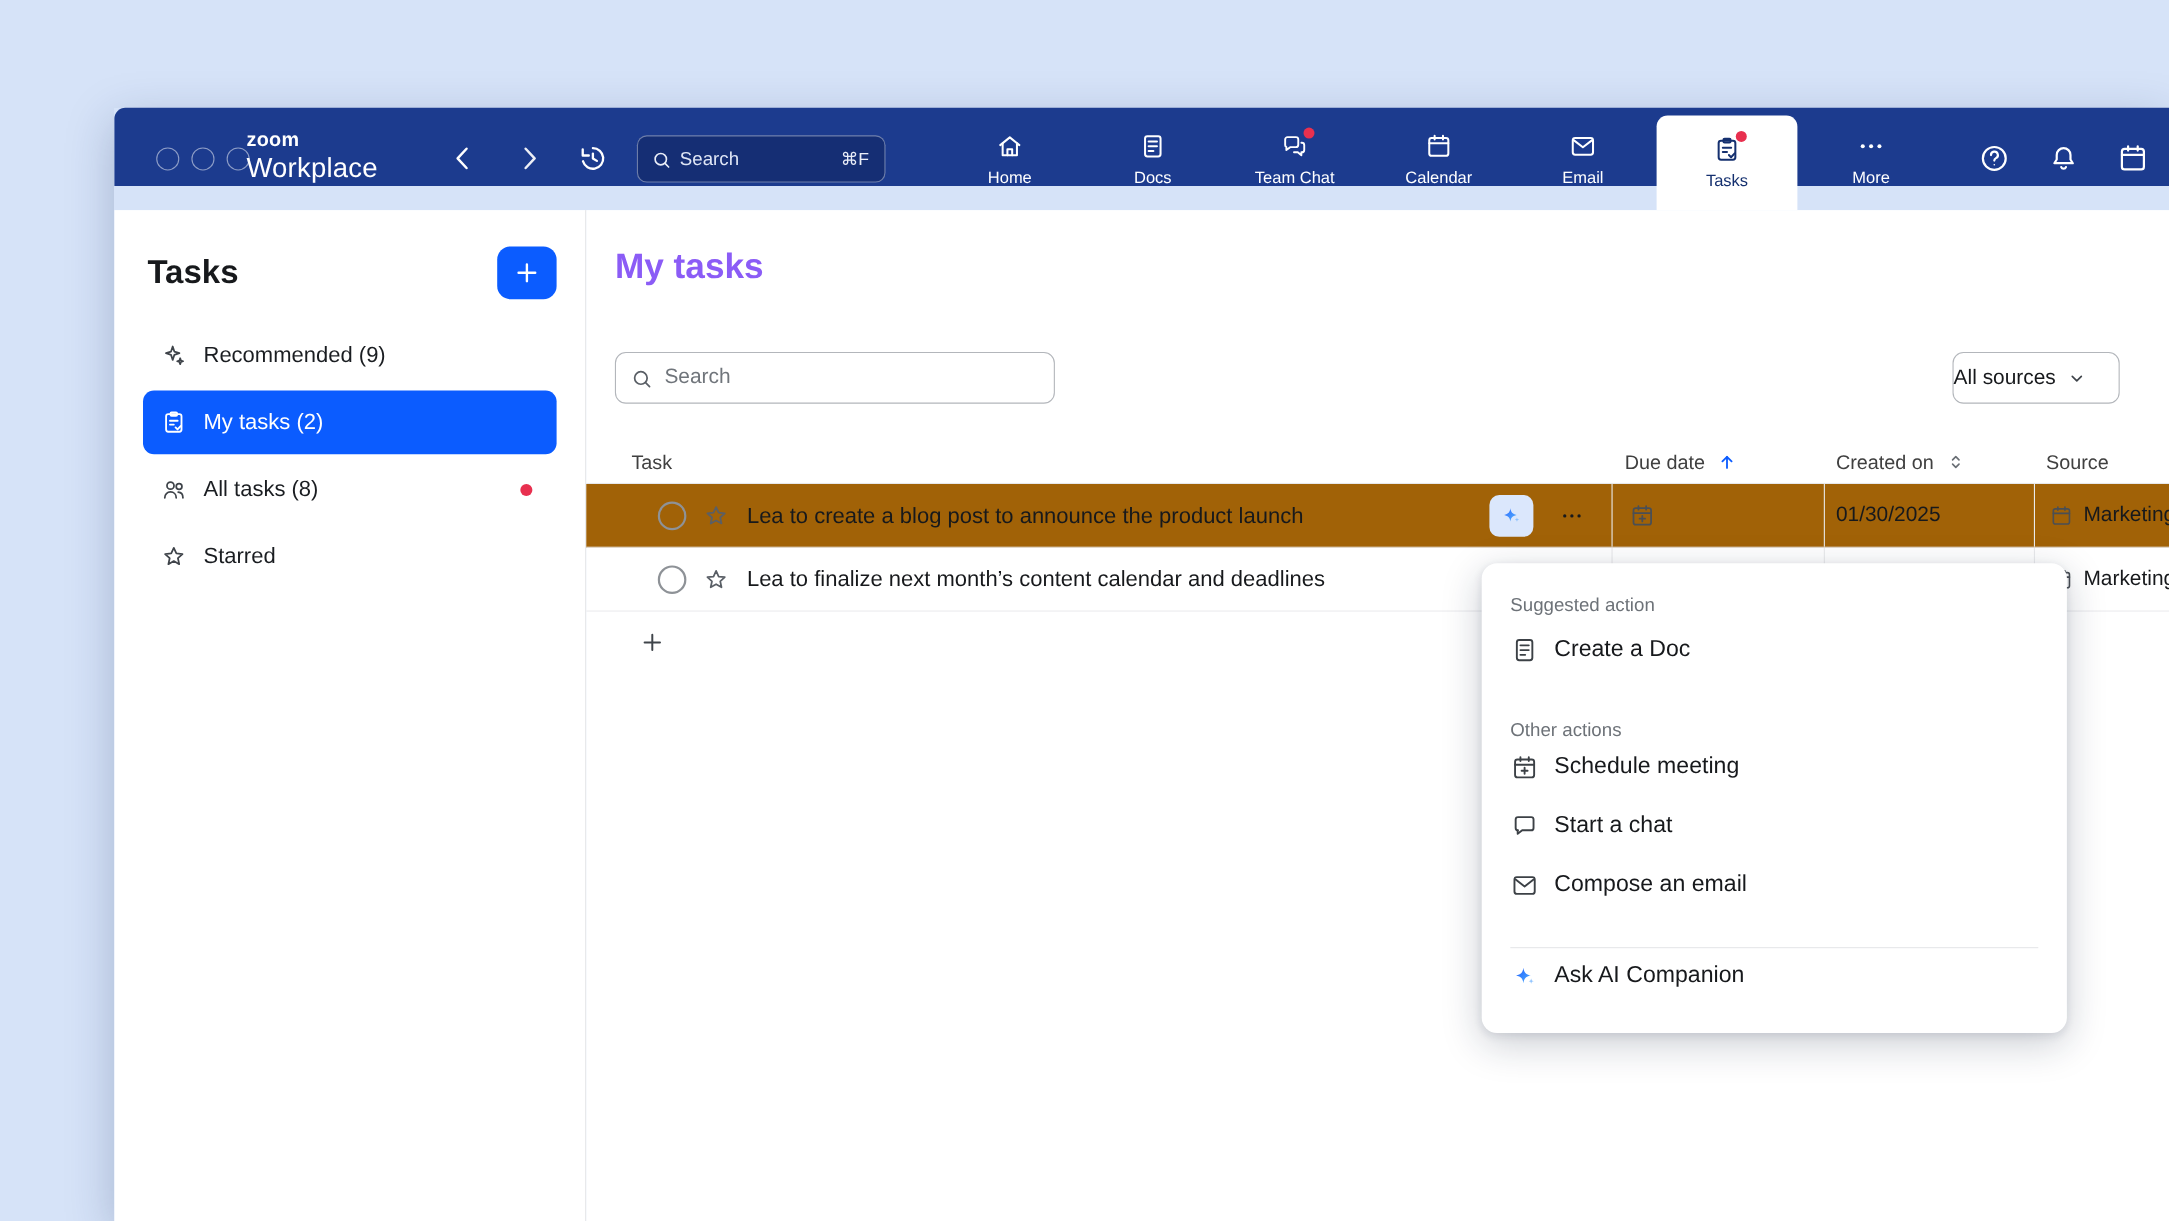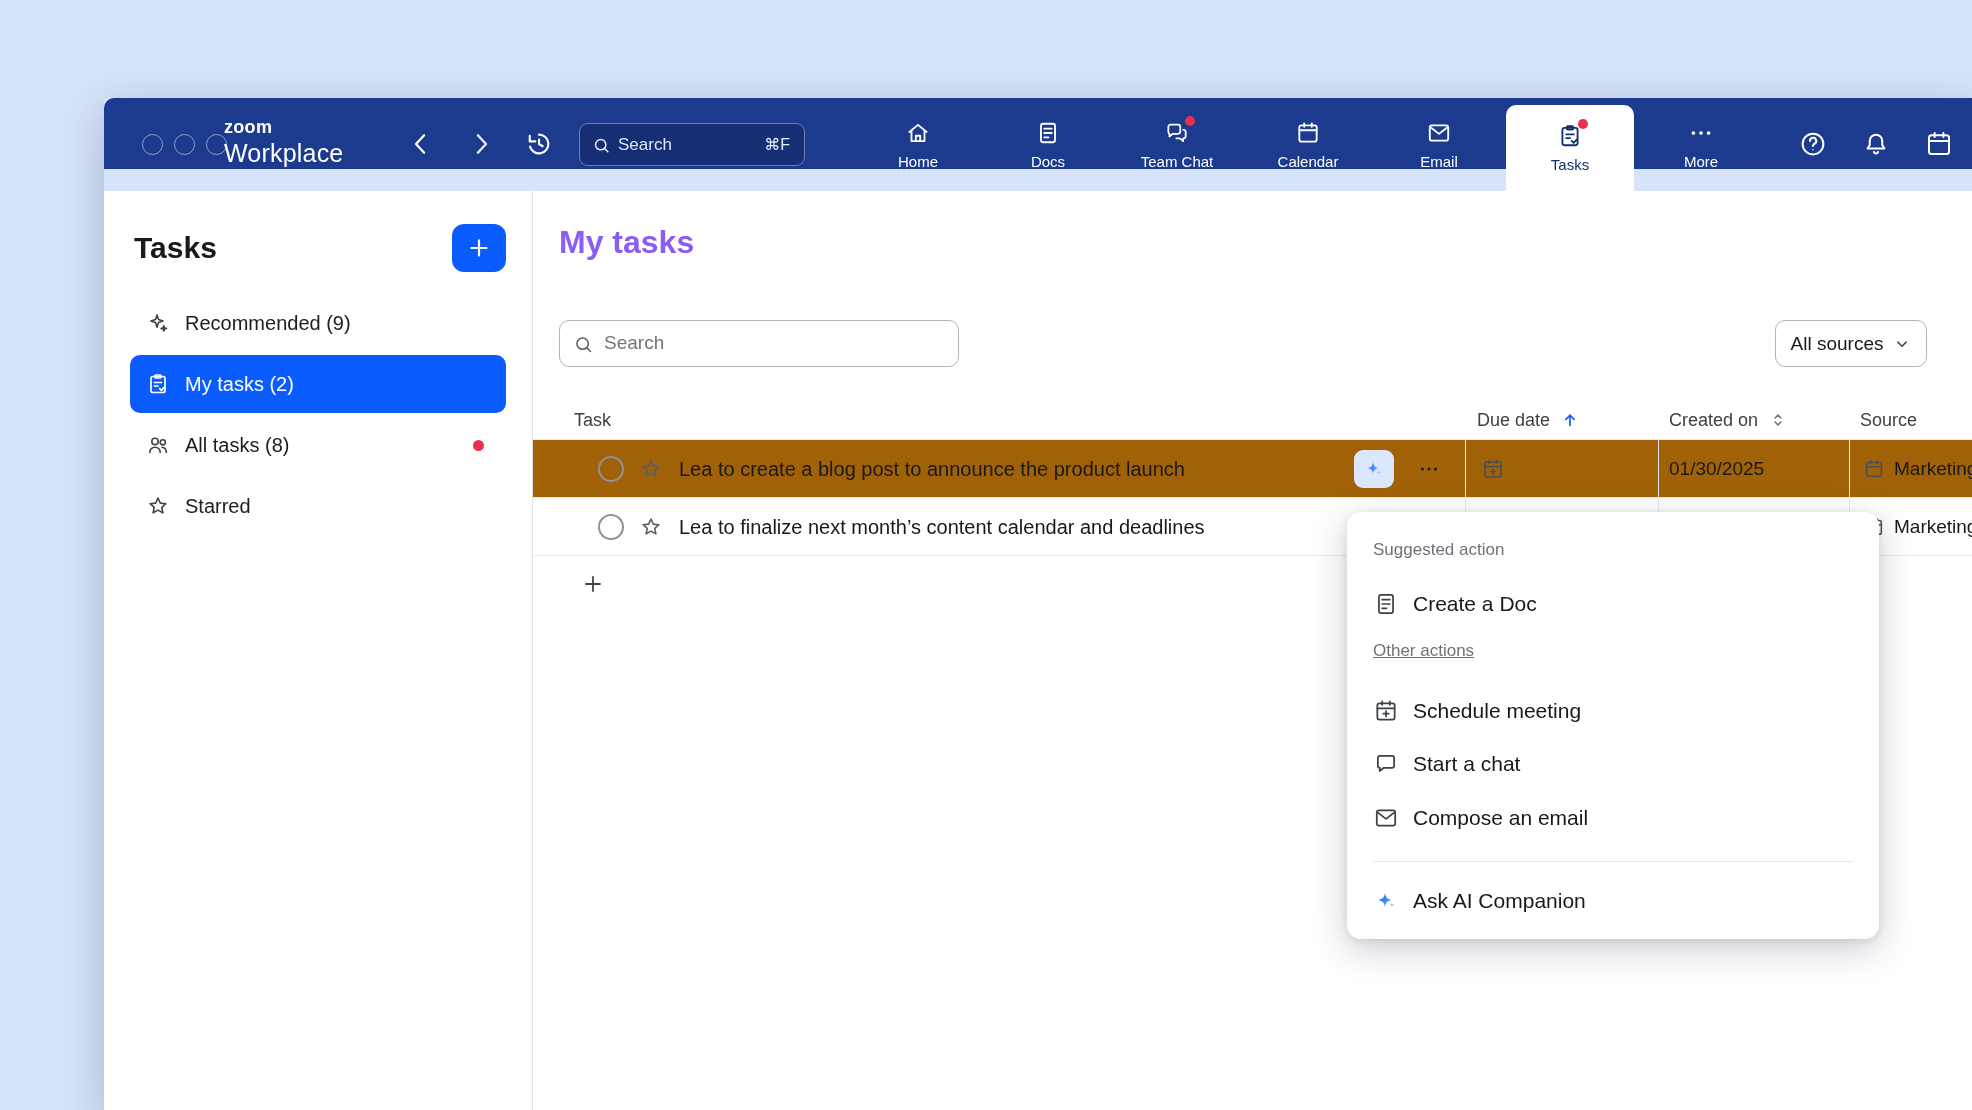--- a/index.html
+++ b/index.html
@@ -76,21 +76,21 @@
   .m-search { position:absolute; left:26px; top:129px; width:400px; height:47px;
     border:1.5px solid #b3b6bb; border-radius:10px; background:#fff; }
   .m-search .mag { position:absolute; left:13px; top:13px; color:#5a5f66; }
   .m-search input { position:absolute; left:44px; top:0; width:340px; height:44px;
     border:none; outline:none; font-size:19px; color:#1a1d21;
     font-family:"Liberation Sans", sans-serif; background:transparent; }
   .m-search input::placeholder { color:#70757b; opacity:1; }
 
   .m-sources { position:absolute; left:1242px; top:129px; width:152px; height:47px;
     border:1px solid #b3b6bb; border-radius:10px; background:#fff; display:flex;
-    align-items:center; justify-content:center; gap:10px; font-size:19px; color:#17191c;
+    align-items:center; gap:10px; font-size:19px; color:#17191c;
     cursor:pointer; font-family:"Liberation Sans", sans-serif; }
   .m-sources .ic { color:#3f444a; }
 
   .t-head { position:absolute; left:0; right:0; top:209px; height:40px;
     border-bottom:1px solid #e7e8ea; font-size:18px; color:#54585e; }
   .t-head .col { position:absolute; top:0; height:40px; display:flex; align-items:center; gap:10px;
     background:none; border:none; font-size:18px; color:#404040; cursor:pointer;
     font-family:"Liberation Sans", sans-serif; }
   .col-task { left:41px; cursor:default; } .col-due { left:944px; }
   .col-created { left:1136px; gap:16px; } .col-source { left:1327px; cursor:default; }
@@ -116,23 +116,23 @@
   .source-cell .ic { color:#4a4f55; flex:none; }
 
   .add-row { position:relative; height:56px; display:flex; align-items:center; }
   .add-task { margin-left:48px; color:#3f444a; background:none; border:none; cursor:pointer; }
 
   
   .popup { position:absolute; left:814px; top:321px; width:532px; height:427px;
     background:#fff; border-radius:14px; z-index:20;
     box-shadow:0 10px 36px rgba(20,30,60,.22), 0 2px 8px rgba(20,30,60,.10); }
   .pp-label { position:absolute; left:26px; font-size:17px; color:#6d7278; line-height:20px; }
-  .pp-l1 { top:28px; } .pp-l2 { top:129px;text-decoration:underline; }
+  .pp-l1 { top:28px; } .pp-l2 { top:142px; }
   .pp-item { position:absolute; left:14px; right:14px; height:52px; display:flex;
-    align-items:center; gap:14px; padding-left:12px; font-size:21px; color:#17191c;
+    gap:14px; padding-left:12px; font-size:21px; color:#17191c;
     background:none; border:none; cursor:pointer; border-radius:8px;
     font-family:"Liberation Sans", sans-serif; }
   .pp-item .ic { color:#3c4146; }
   .pp-doc { top:66px; } .pp-meet { top:173px; } .pp-chat { top:226px; } .pp-mail { top:280px; }
   .pp-div { position:absolute; left:26px; right:26px; top:349px; height:1px; background:#e6e7e9; }
   .pp-ai { top:363px; }
 </style>
 </head>
 <body>
 

